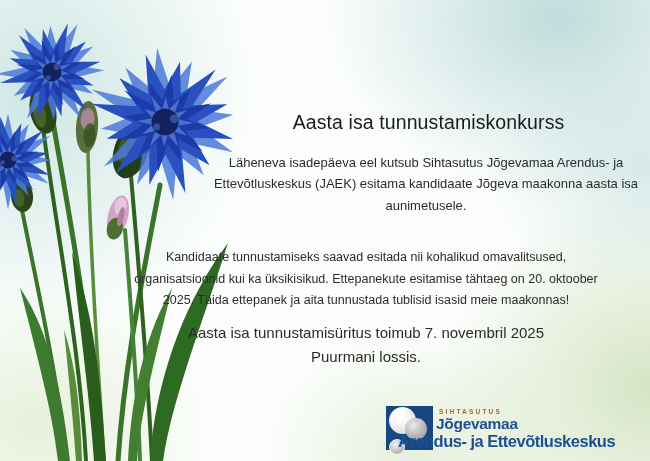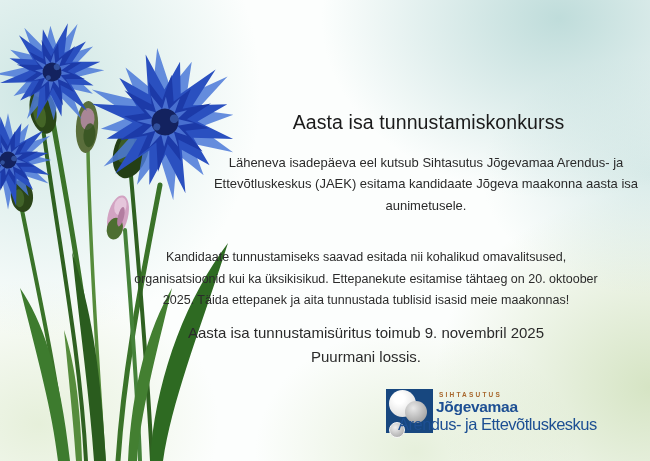--- a/index.html
+++ b/index.html
@@ -21,21 +21,21 @@
   .flowers{position:absolute;left:0;top:0;}
   .title{
     position:absolute;left:180px;top:95px;width:465px;margin:16px;
     font-size:19.5px;font-weight:normal;color:#1b1b1b;text-align:center;
     letter-spacing:0.1px;
   }
   .para{position:absolute;margin:0;text-align:center;color:#2b2b2b;}
   .p1{left:200px;top:152px;width:452px;font-size:13px;line-height:1.65;}
   .p2{left:130px;top:247px;width:472px;font-size:12.5px;line-height:1.72;}
   .p3{left:166px;top:321px;width:400px;font-size:15px;line-height:1.6;}
-  .logo{position:absolute;left:383px;top:385px;width:260px;height:60px;}
+  .logo{position:absolute;left:383px;top:402px;width:260px;height:60px;}
   .logo-mark{
     position:absolute;left:3px;top:4px;width:47px;height:44px;
     background:#17477f;
   }
   .logo-circle{position:absolute;border-radius:50%;}
   .c1{left:3px;top:1px;width:27px;height:27px;
       background:radial-gradient(circle at 38% 32%, #ffffff 20%, #e2e2e2 70%, #cfcfcf);}
   .c2{left:19px;top:12px;width:22px;height:22px;
       background:radial-gradient(circle at 38% 32%, #e9e9e9, #9c9c9c 85%);}
   .c3{left:3px;top:33px;width:14px;height:14px;
@@ -43,21 +43,21 @@
   .logo-type{
     position:absolute;left:56px;top:6px;
     font-size:6.5px;font-weight:bold;letter-spacing:2.2px;color:#a8672c;
   }
   .logo-line1{
     position:absolute;left:53px;top:13px;
     font-size:15.5px;font-weight:bold;color:#1d4f93;letter-spacing:-0.3px;
   }
   .logo-line2{
     position:absolute;left:15px;top:30px;
-    font-size:16.5px;font-weight:normal;color:#1d4f93;letter-spacing:-0.5px;
+    font-size:16.5px;font-weight:bold;color:#1d4f93;letter-spacing:-0.5px;
   }
 </style>
 </head>
 <body>
 
 <div class="canvas">
 
   <svg class="flowers" width="260" height="461" viewBox="0 0 260 461" aria-hidden="true">
     <defs>
       <polygon id="star" points="52,0 23.2,6.2 39.8,23 17,17 27.5,47.6 6.2,23.2 0,48 -6.2,23.2 -26.5,45.9 -17,17 -39,22.5 -23.2,6.2 -56,0 -23.2,-6.2 -40.7,-23.5 -17,-17 -26,-45 -6.2,-23.2 0,-46 6.2,-23.2 27,-46.8 17,-17 41.6,-24 23.2,-6.2"></polygon>
@@ -121,21 +121,21 @@
 
     <use href="#cornflower" transform="translate(8,160) scale(0.85) rotate(20)"></use>
     <use href="#cornflower" transform="translate(52,72) scale(0.95) rotate(-12)"></use>
     <use href="#cornflower" transform="translate(165,122) scale(1.35) rotate(14)"></use>
   </svg>
 
   <h1 class="title">Aasta isa tunnustamiskonkurss</h1>
 
   <p class="para p1">Läheneva isadepäeva eel kutsub Sihtasutus Jõgevamaa Arendus- ja Ettevõtluskeskus (JAEK) esitama kandidaate Jõgeva maakonna aasta isa aunimetusele.</p>
   <p class="para p2">Kandidaate tunnustamiseks saavad esitada nii kohalikud omavalitsused, organisatsioonid kui ka üksikisikud. Ettepanekute esitamise tähtaeg on 20. oktoober 2025. Täida ettepanek ja aita tunnustada tublisid isasid meie maakonnas!</p>
-  <p class="para p3">Aasta isa tunnustamisüritus toimub 9. novembril 2025 Puurmani lossis.</p>
+  <p class="para p3">Aasta isa tunnustamisüritus toimub 7. novembril 2025 Puurmani lossis.</p>
 
   <div class="logo">
     <div class="logo-mark">
       <span class="logo-circle c1"></span>
       <span class="logo-circle c2"></span>
       <span class="logo-circle c3"></span>
     </div>
     <div class="logo-type">SIHTASUTUS</div>
     <div class="logo-line1">Jõgevamaa</div>
     <div class="logo-line2">Arendus- ja Ettevõtluskeskus</div>

